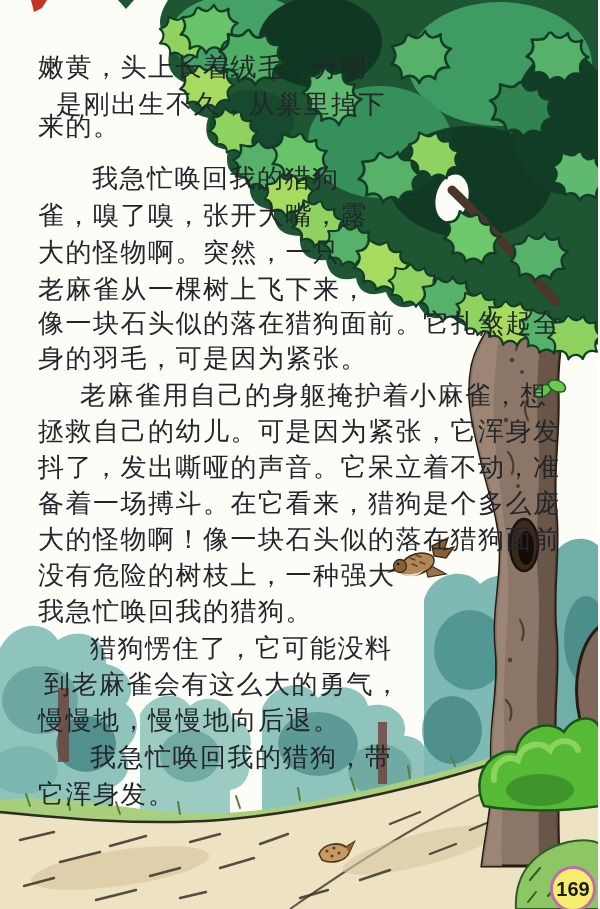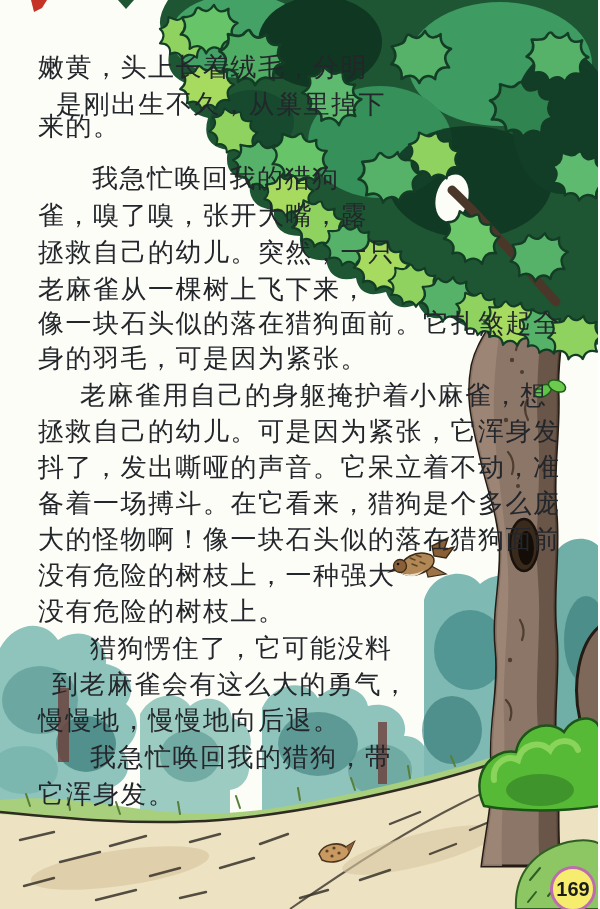--- a/index.html
+++ b/index.html
@@ -237,32 +237,32 @@
       </g>
     </g>
   </svg>
 
   <div>
     <div class="txt" style="left:38px;top:55px">嫩黄，头上长着绒毛，分明</div>
     <div class="txt" style="left:56px;top:92px">是刚出生不久，从巢里掉下</div>
     <div class="txt" style="left:38px;top:114px">来的。</div>
     <div class="txt" style="left:92px;top:166px">我急忙唤回我的猎狗</div>
     <div class="txt" style="left:38px;top:203px">雀，嗅了嗅，张开大嘴，露</div>
-    <div class="txt" style="left:38px;top:240px">拯救自己的幼儿。突然，一只</div>
+    <div class="txt" style="left:38px;top:240px">大的怪物啊。突然，一只</div>
     <div class="txt" style="left:38px;top:277px">老麻雀从一棵树上飞下来，</div>
     <div class="txt" style="left:38px;top:311px">像一块石头似的落在猎狗面前。它扎煞起全</div>
     <div class="txt" style="left:38px;top:346px">身的羽毛，可是因为紧张。</div>
     <div class="txt" style="left:80px;top:383px">老麻雀用自己的身躯掩护着小麻雀，想</div>
     <div class="txt" style="left:38px;top:419px">拯救自己的幼儿。可是因为紧张，它浑身发</div>
     <div class="txt" style="left:38px;top:455px">抖了，发出嘶哑的声音。它呆立着不动，准</div>
     <div class="txt" style="left:38px;top:491px">备着一场搏斗。在它看来，猎狗是个多么庞</div>
     <div class="txt" style="left:38px;top:527px">大的怪物啊！像一块石头似的落在猎狗面前</div>
     <div class="txt" style="left:38px;top:563px">没有危险的树枝上，一种强大</div>
-    <div class="txt" style="left:38px;top:599px">没有危险的树枝上。</div>
+    <div class="txt" style="left:38px;top:599px">我急忙唤回我的猎狗。</div>
     <div class="txt" style="left:90px;top:636px">猎狗愣住了，它可能没料</div>
-    <div class="txt" style="left:52px;top:672px">到老麻雀会有这么大的勇气，</div>
+    <div class="txt" style="left:44px;top:672px">到老麻雀会有这么大的勇气，</div>
     <div class="txt" style="left:38px;top:708px">慢慢地，慢慢地向后退。</div>
     <div class="txt" style="left:90px;top:745px">我急忙唤回我的猎狗，带</div>
     <div class="txt" style="left:38px;top:782px">它浑身发。</div>
   </div>
 
   <div class="badge">169</div>
 </div>
 
 </body></html>

